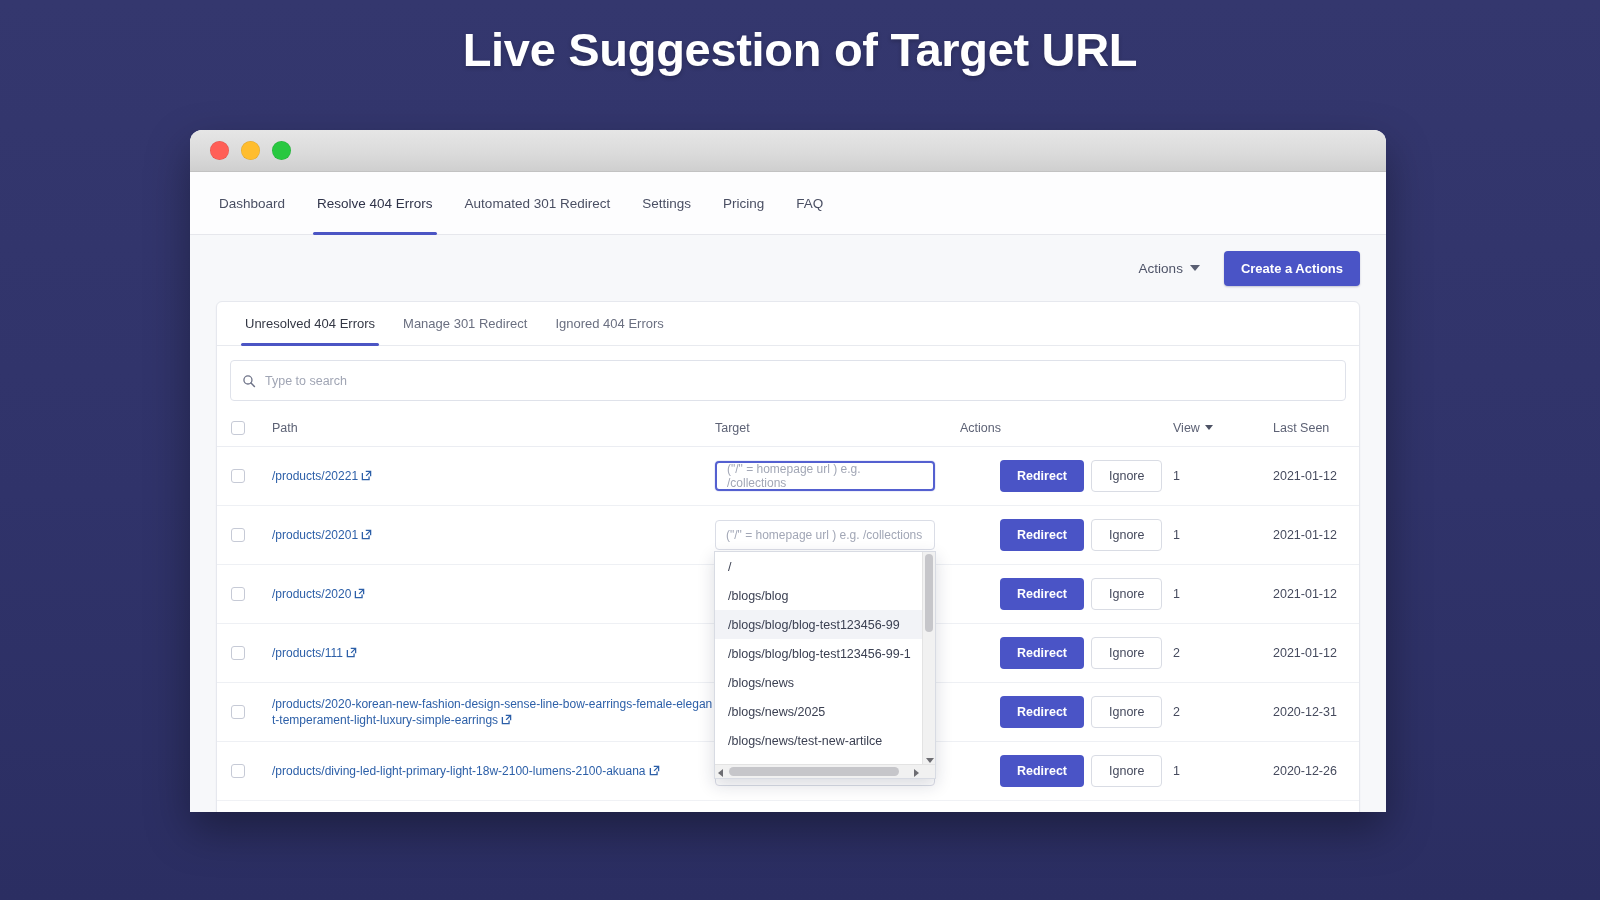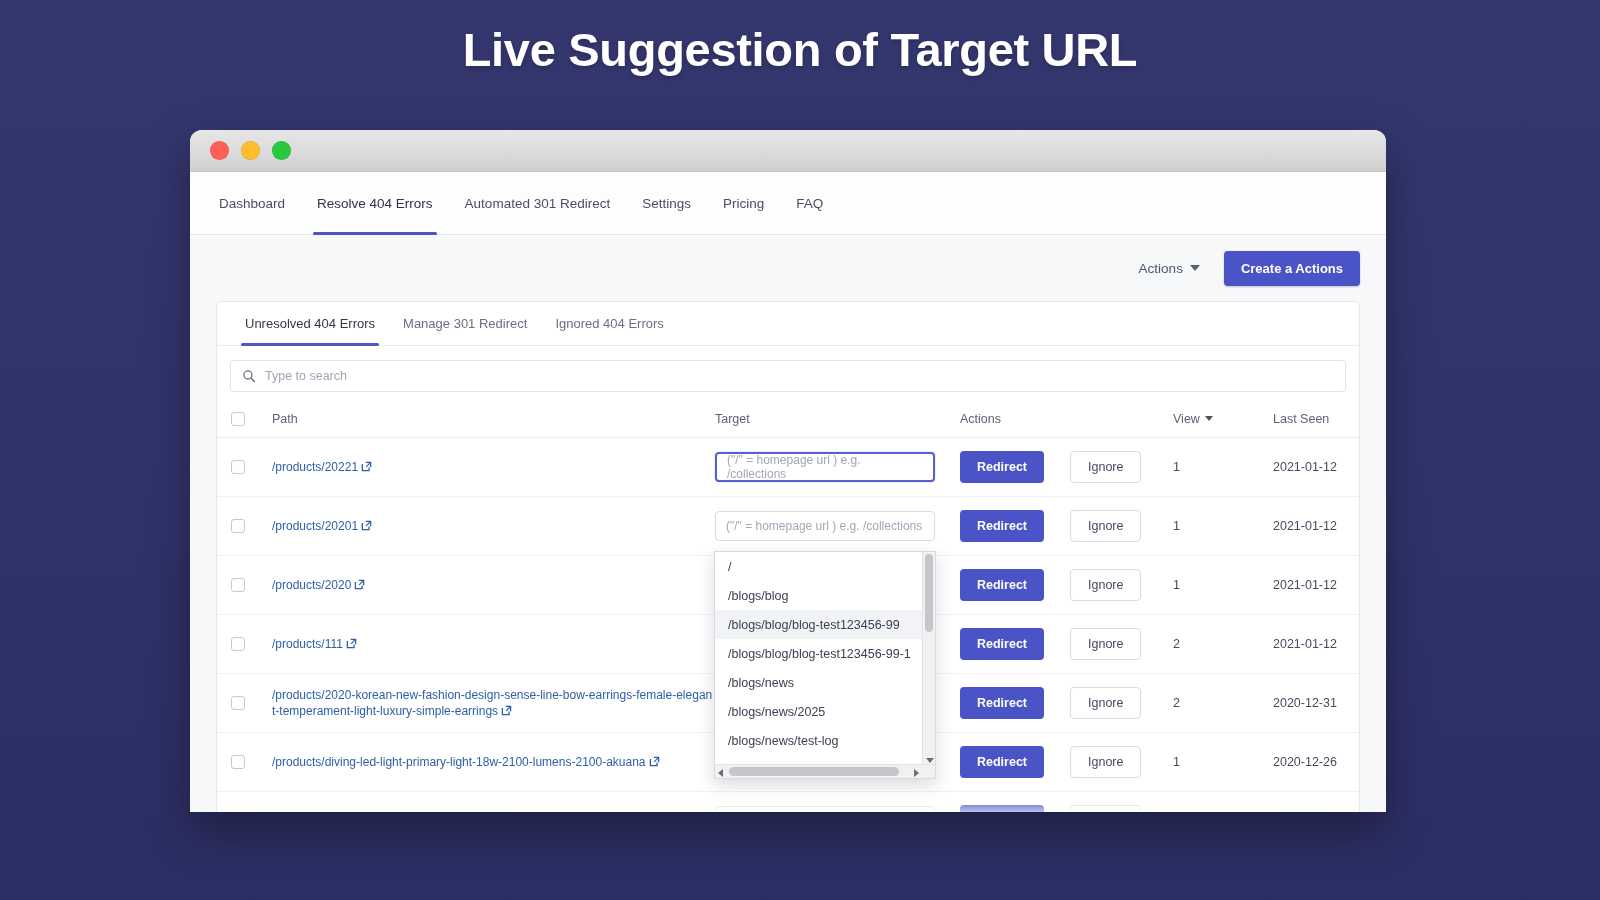--- a/index.html
+++ b/index.html
@@ -141,21 +141,21 @@
   .ctab.active { color: #343845; }
   .ctab.active::after {
     content:"";
     position: absolute; left: 10px; right: 10px; bottom: -1px;
     height: 3px; background: #4b55c4; border-radius: 2px;
   }
 
   
   .searchwrap { padding: 14px 13px 10px 13px; }
   .searchbox {
-    height: 32px;
+    height: 41px;
     border: 1px solid #dfe2ea;
     border-radius: 4px;
     display: flex; align-items: center;
     gap: 9px;
     padding: 0 11px;
     background: #fff;
   }
   .search-icon { flex: 0 0 auto; display: block; }
   .searchbox input {
     border: none; outline: none;
@@ -222,21 +222,21 @@
     display: flex; align-items: center;
     font-family: "Liberation Sans", sans-serif;
     cursor: text;
   }
   .target-input.focused {
     border: 2px solid #5460d0;
     box-shadow: 0 0 0 1px rgba(84,96,208,.1);
     color: #a2a7b6;
   }
 
-  .btnrow { display: flex; gap: 26px; }
+  .btnrow { display: flex; gap: 7px; margin-left: 40px; }
   .btn-redirect {
     background: #4a54c6; color: #fff;
     border: none; border-radius: 4px;
     font-size: 12.5px; font-weight: 600;
     padding: 8px 17px; cursor: pointer;
     font-family: "Liberation Sans", sans-serif;
   }
   .btn-ignore {
     background: #fff; color: #454a5d;
     border: 1px solid #d9dce4; border-radius: 4px;
@@ -608,23 +608,20 @@
             <div class="s-item">
                 <span>/blogs/blog/blog-test123456-99-1</span>
               </div>
             <div class="s-item">
                 <span>/blogs/news</span>
               </div>
             <div class="s-item">
                 <span>/blogs/news/2025</span>
               </div>
             <div class="s-item">
-                <span>/blogs/news/test-log</span>
-              </div>
-            <div class="s-item">
                 <span>/blogs/news/test-new-artilce</span>
               </div>
           </div>
           <div class="sb-v">
             <div class="thumb"></div>
             <div class="arr-dn"></div>
           </div>
           <div class="sb-h">
             <div class="arr-l"></div>
             <div class="thumb"></div>

